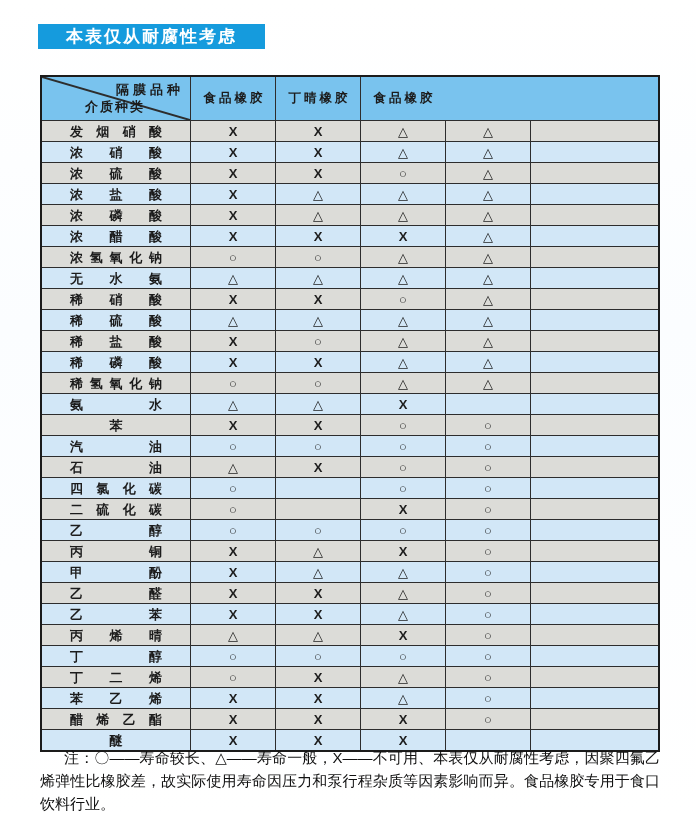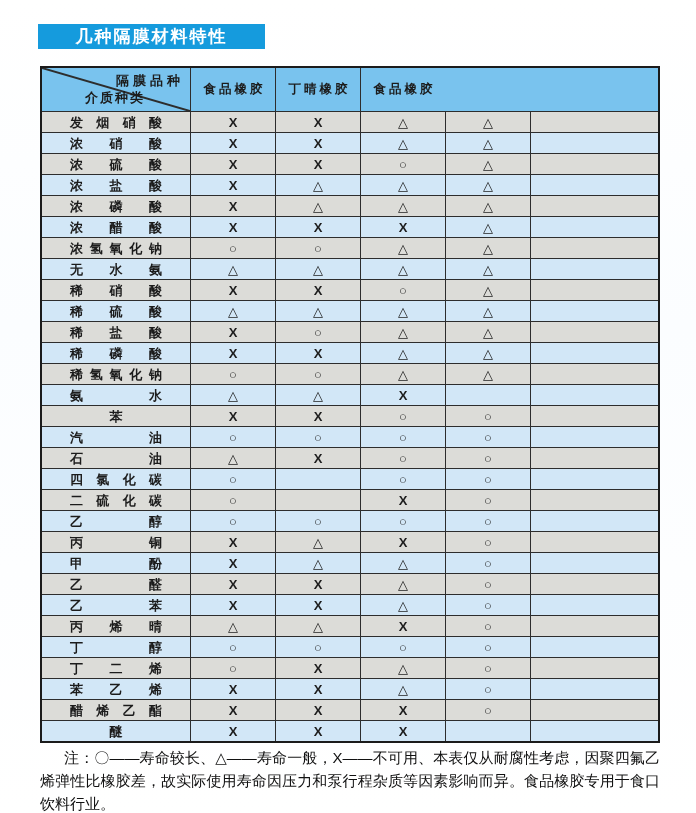--- a/index.html
+++ b/index.html
@@ -8,21 +8,21 @@
     background:linear-gradient(180deg,#ffffff 0%,#fbfdff 40%,#ffffff 100%);
     font-family:"Liberation Sans","DejaVu Sans",sans-serif;
     color:#1c1c1c;
   }
   .title-bar{
     position:absolute;left:38px;top:24px;width:227px;height:25px;
     background:#159bdd;color:#ffffff;font-size:17px;font-weight:bold;
     letter-spacing:2px;display:flex;align-items:center;justify-content:center;
   }
   .table{
-    position:absolute;left:40px;top:66px;width:616px;
+    position:absolute;left:40px;top:75px;width:616px;
     border:2px solid #1b1b1b;background:#ec4899;box-sizing:content-box;
   }
   .row{display:flex;height:20px;border-top:1px solid #2d2d2d;}
   .row.header-row{height:43px;border-top:none;background:#79c3ee;}
   .cell{
     border-left:1px solid #2d2d2d;box-sizing:border-box;
     display:flex;align-items:center;justify-content:center;overflow:hidden;
   }
   .row > .cell:first-child{border-left:none;}
   .row > .cell:nth-child(1){width:148px;flex:0 0 148px;}
@@ -50,21 +50,21 @@
   }
   .note{
     position:absolute;left:40px;top:746px;width:620px;
     font-size:15px;line-height:23px;color:#111111;
     text-indent:24px;margin:0;text-align:justify;
   }
 </style>
 </head>
 <body>
 
-<div class="title-bar">几种隔膜材料特性</div>
+<div class="title-bar">本表仅从耐腐性考虑</div>
 
 <div class="table">
   <div class="row header-row">
     <div class="cell corner">
       <svg preserveAspectRatio="none" viewBox="0 0 100 100">
         <line x1="0" y1="0" x2="100" y2="100" stroke="#2d2d2d" stroke-width="2" vector-effect="non-scaling-stroke"></line>
       </svg>
       <span class="corner-top">隔膜品种</span>
       <span class="corner-bottom">介质种类</span>
     </div>

